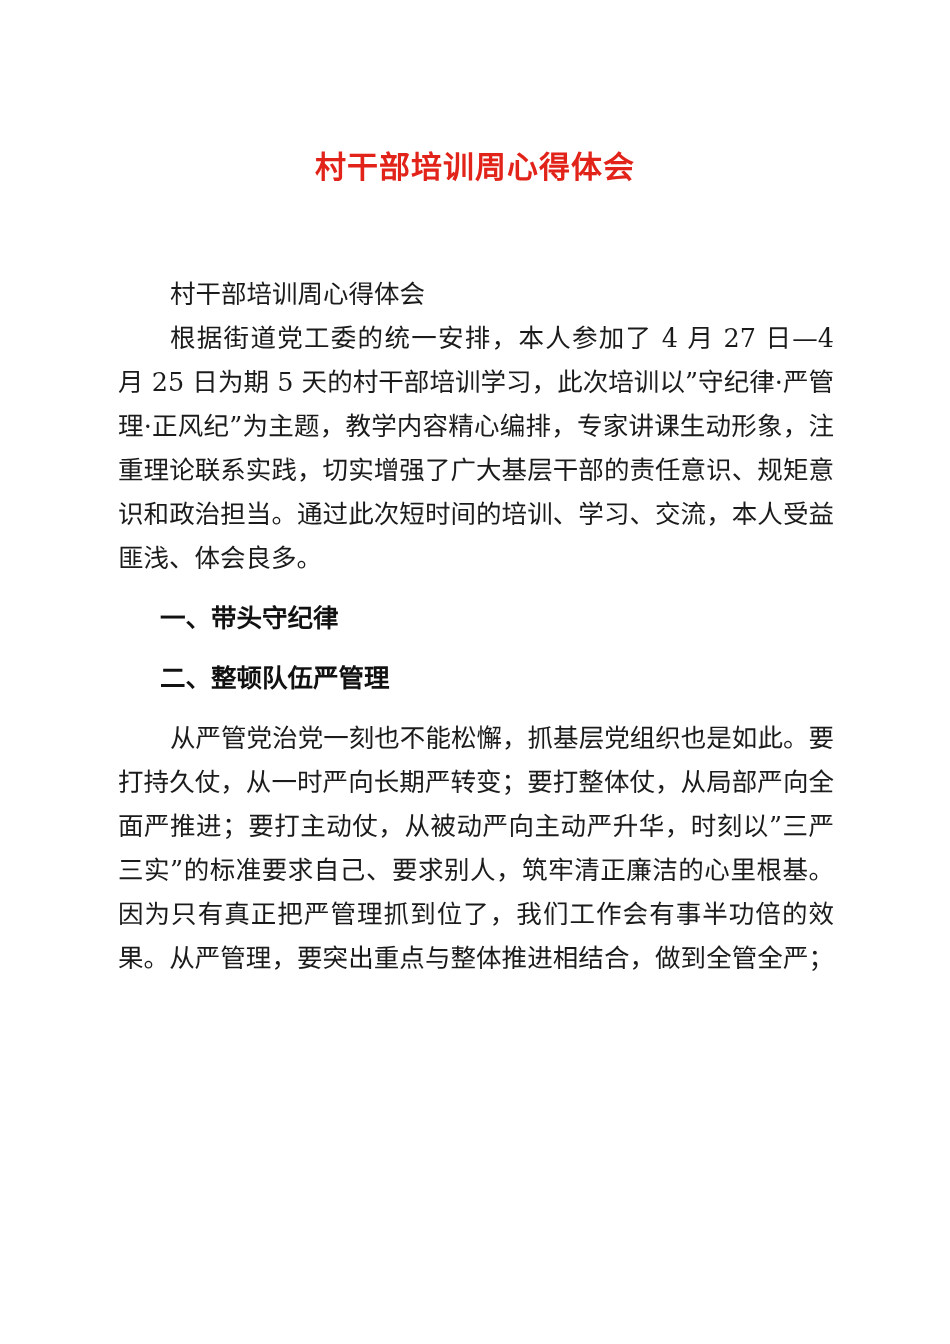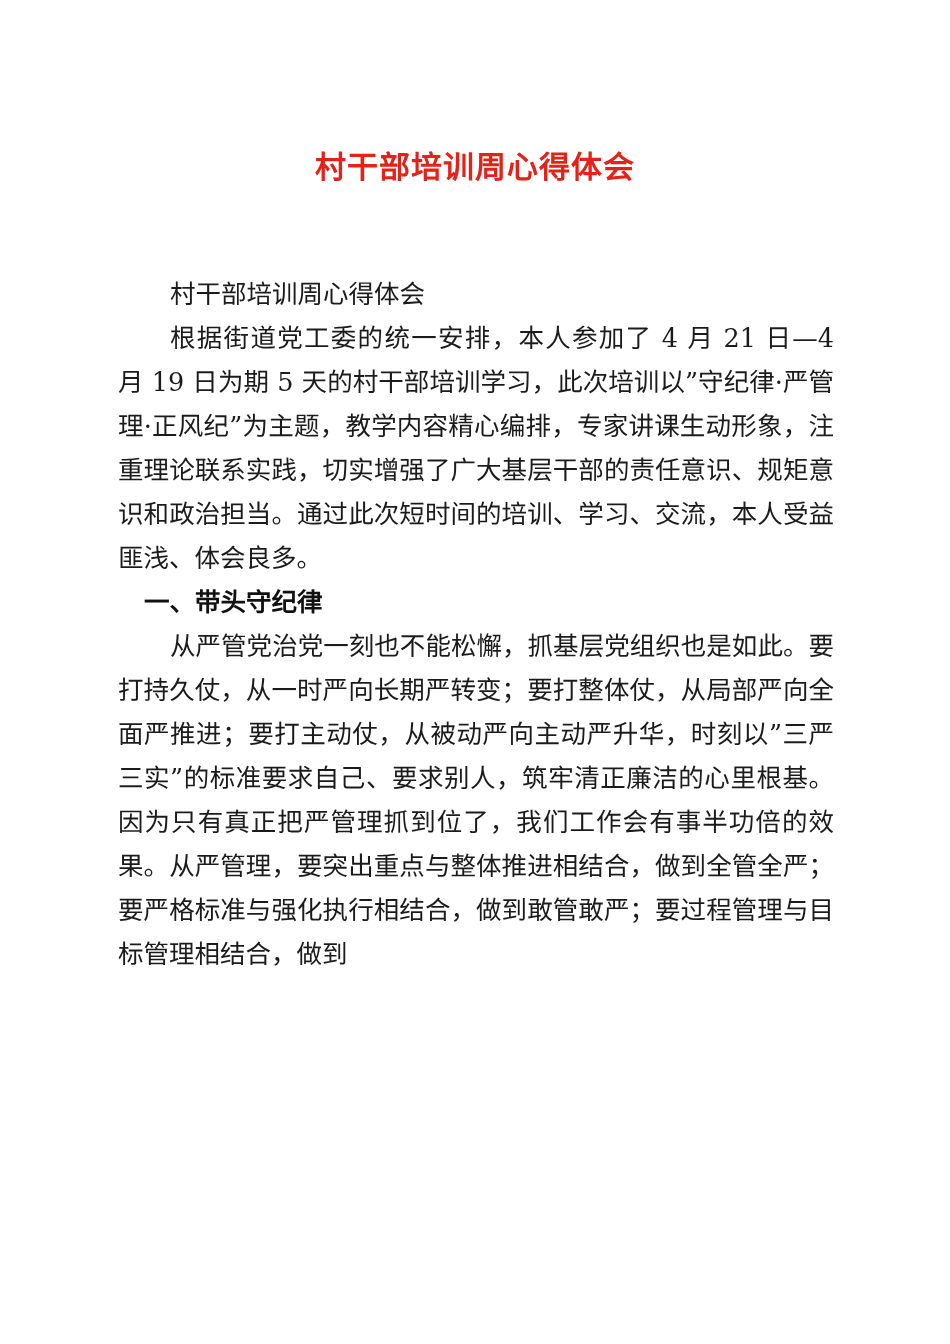--- a/index.html
+++ b/index.html
@@ -45,21 +45,21 @@
     color: #1b1b1b;
     text-align: justify;
     text-justify: inter-ideograph;
     letter-spacing: 0px;
     font-family: "DejaVu Serif", "Liberation Serif", serif;
   }
   .indent-2 {
     text-indent: 52px;
   }
   .heading {
-    margin: 0;
+    margin: 16px;
     font-size: 25.5px;
     line-height: 44px;
     color: #111111;
     font-weight: bold;
     text-indent: 26px;
     font-family: "DejaVu Sans", "Liberation Sans", sans-serif;
   }
   .footer {
     position: absolute;
     top: 1246px;
@@ -81,25 +81,26 @@
 
 <div class="page">
 
   <h1 class="doc-title">村干部培训周心得体会</h1>
 
   <div class="body-block">
 
     <p class="para indent-2">村干部培训周心得体会</p>
 
 
-    <p class="para indent-2">根据街道党工委的统一安排，本人参加了 4 月 21 日—4 月 19 日为期 5 天的村干部培训学习，此次培训以”守纪律·严管理·正风纪”为主题，教学内容精心编排，专家讲课生动形象，注重理论联系实践，切实增强了广大基层干部的责任意识、规矩意识和政治担当。通过此次短时间的培训、学习、交流，本人受益匪浅、体会良多。</p>
+    <p class="para indent-2">根据街道党工委的统一安排，本人参加了 4 月 27 日—4 月 25 日为期 5 天的村干部培训学习，此次培训以”守纪律·严管理·正风纪”为主题，教学内容精心编排，专家讲课生动形象，注重理论联系实践，切实增强了广大基层干部的责任意识、规矩意识和政治担当。通过此次短时间的培训、学习、交流，本人受益匪浅、体会良多。</p>
 
     <p class="heading">一、带头守纪律</p>
 
 
+    <p class="heading">二、整顿队伍严管理</p>
 
     <p class="para indent-2">从严管党治党一刻也不能松懈，抓基层党组织也是如此。要打持久仗，从一时严向长期严转变；要打整体仗，从局部严向全面严推进；要打主动仗，从被动严向主动严升华，时刻以”三严三实”的标准要求自己、要求别人，筑牢清正廉洁的心里根基。因为只有真正把严管理抓到位了，我们工作会有事半功倍的效果。从严管理，要突出重点与整体推进相结合，做到全管全严；要严格标准与强化执行相结合，做到敢管敢严；要过程管理与目标管理相结合，做到</p>
 
   </div>
 
   <div class="footer">
     <span class="footer-inner">第 1 页 共 2 页</span>
   </div>
 
 </div>

